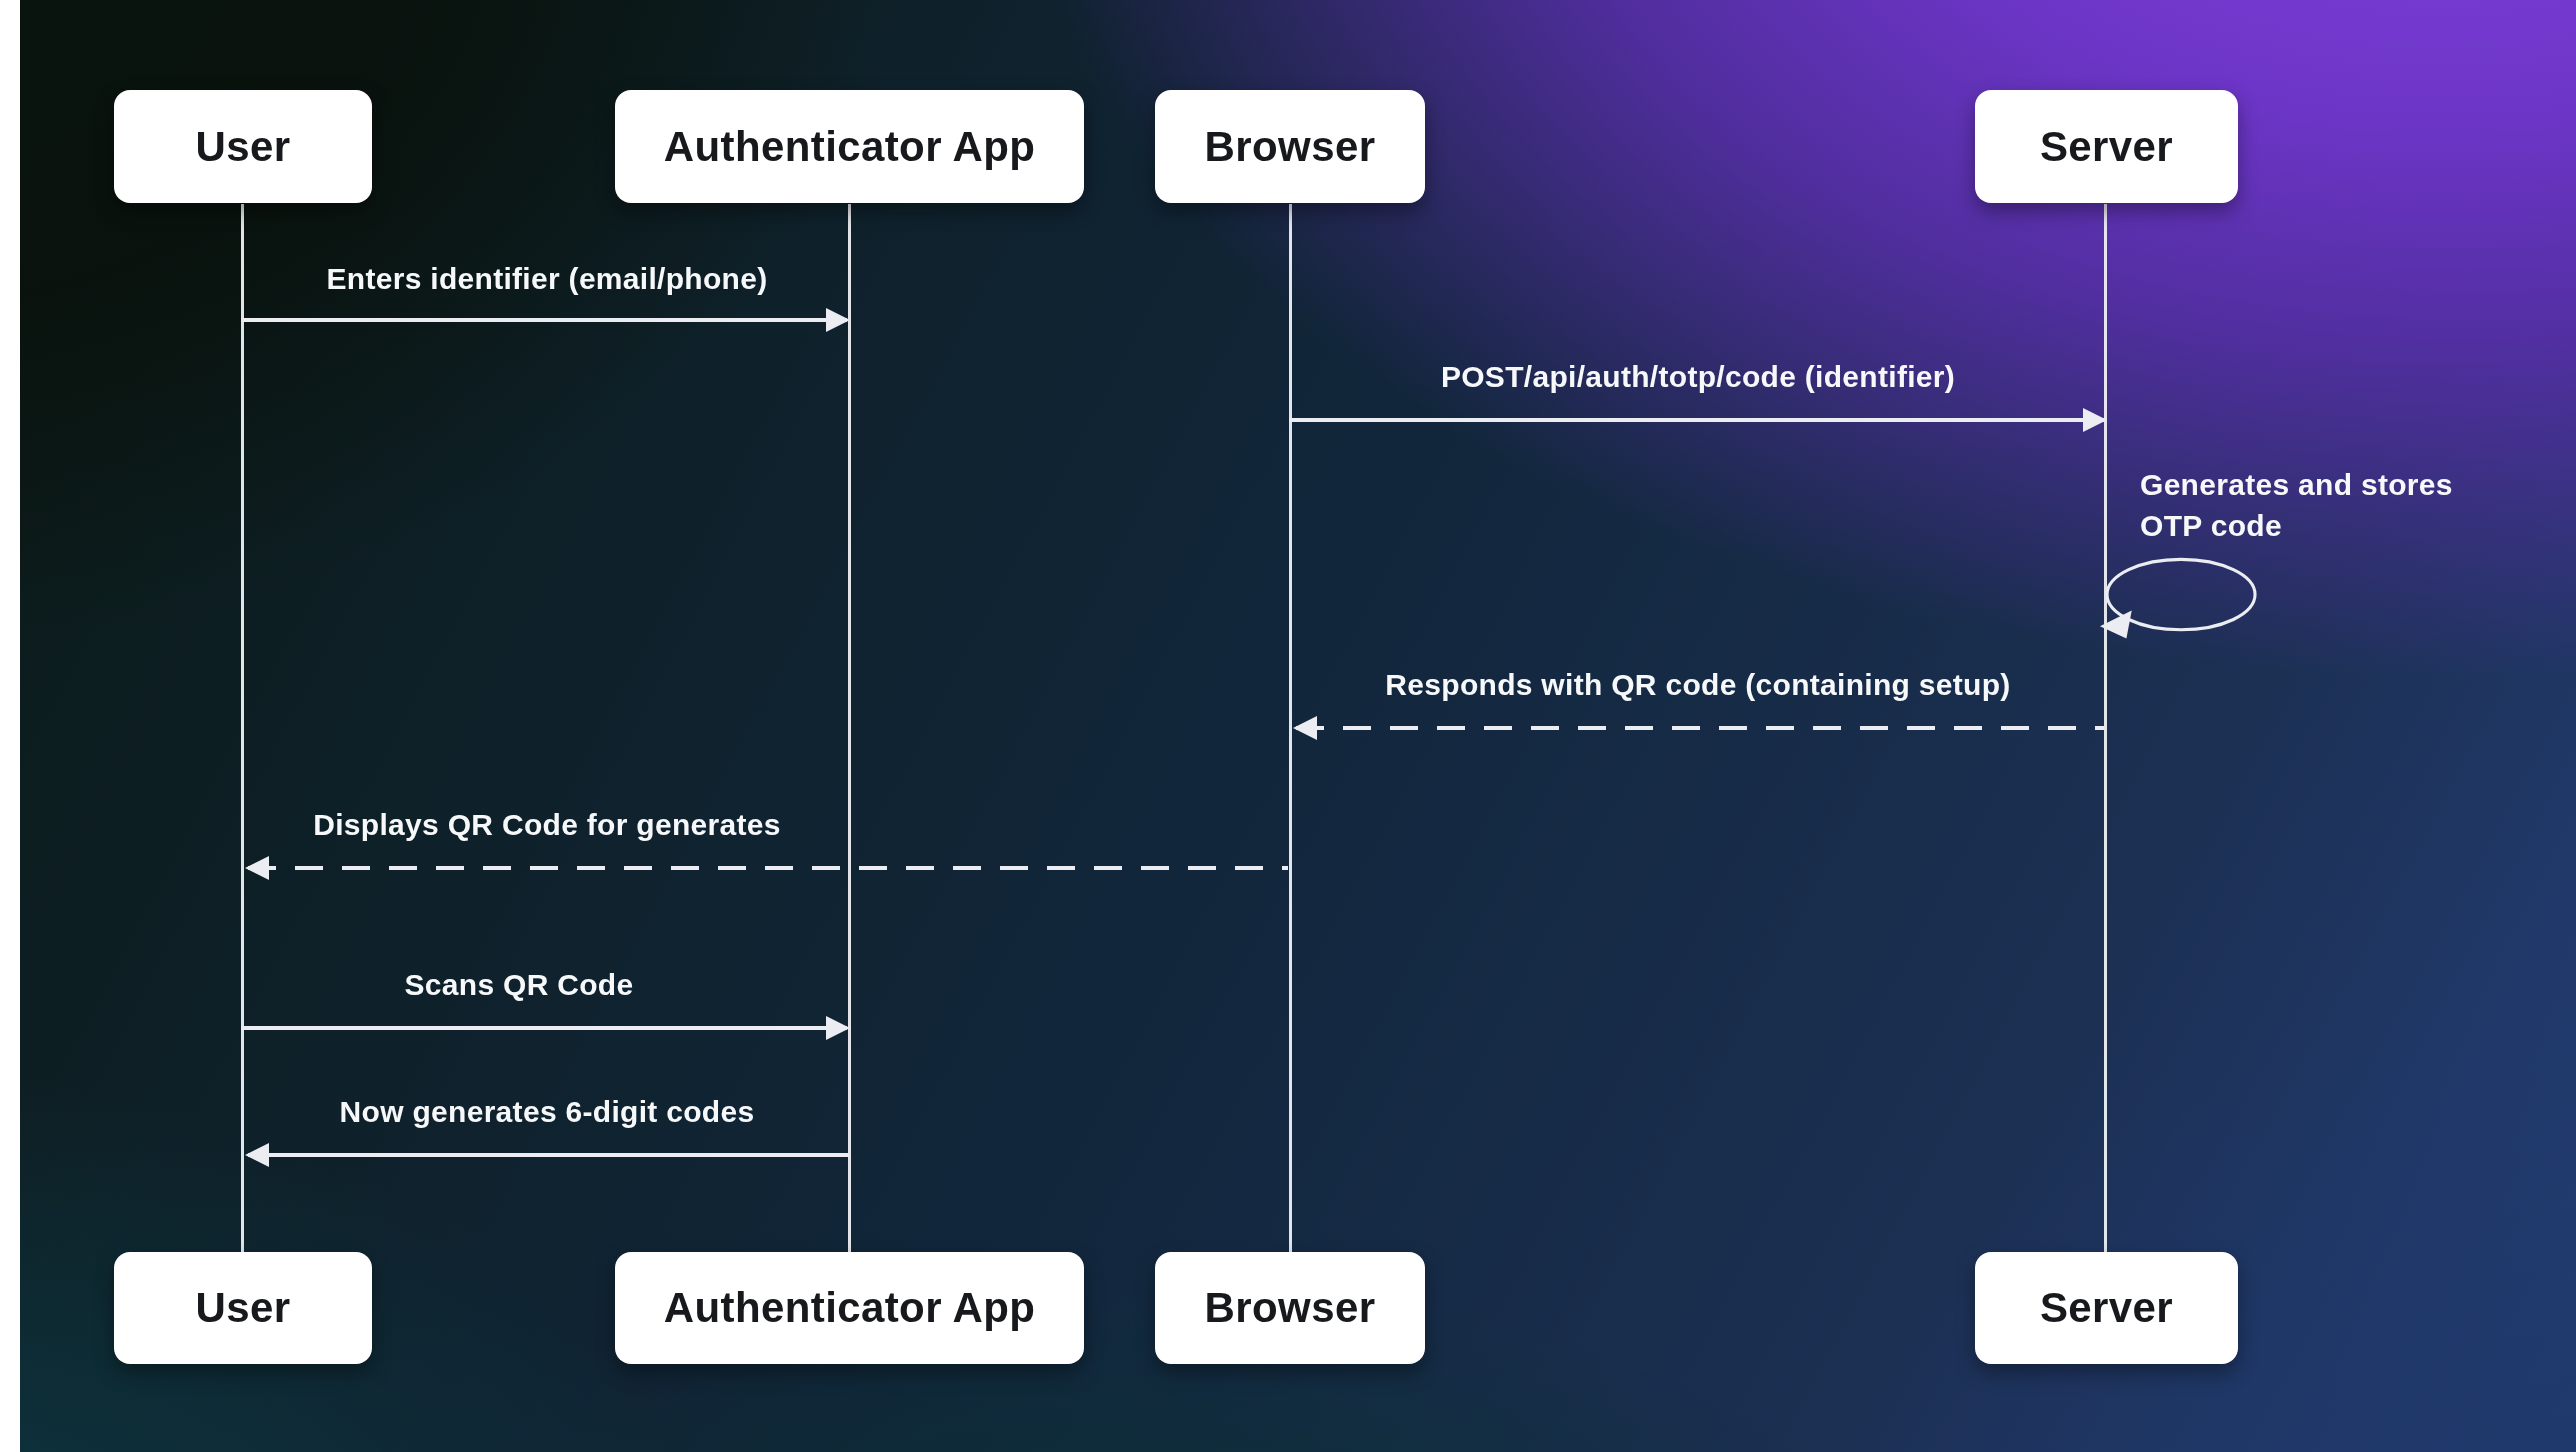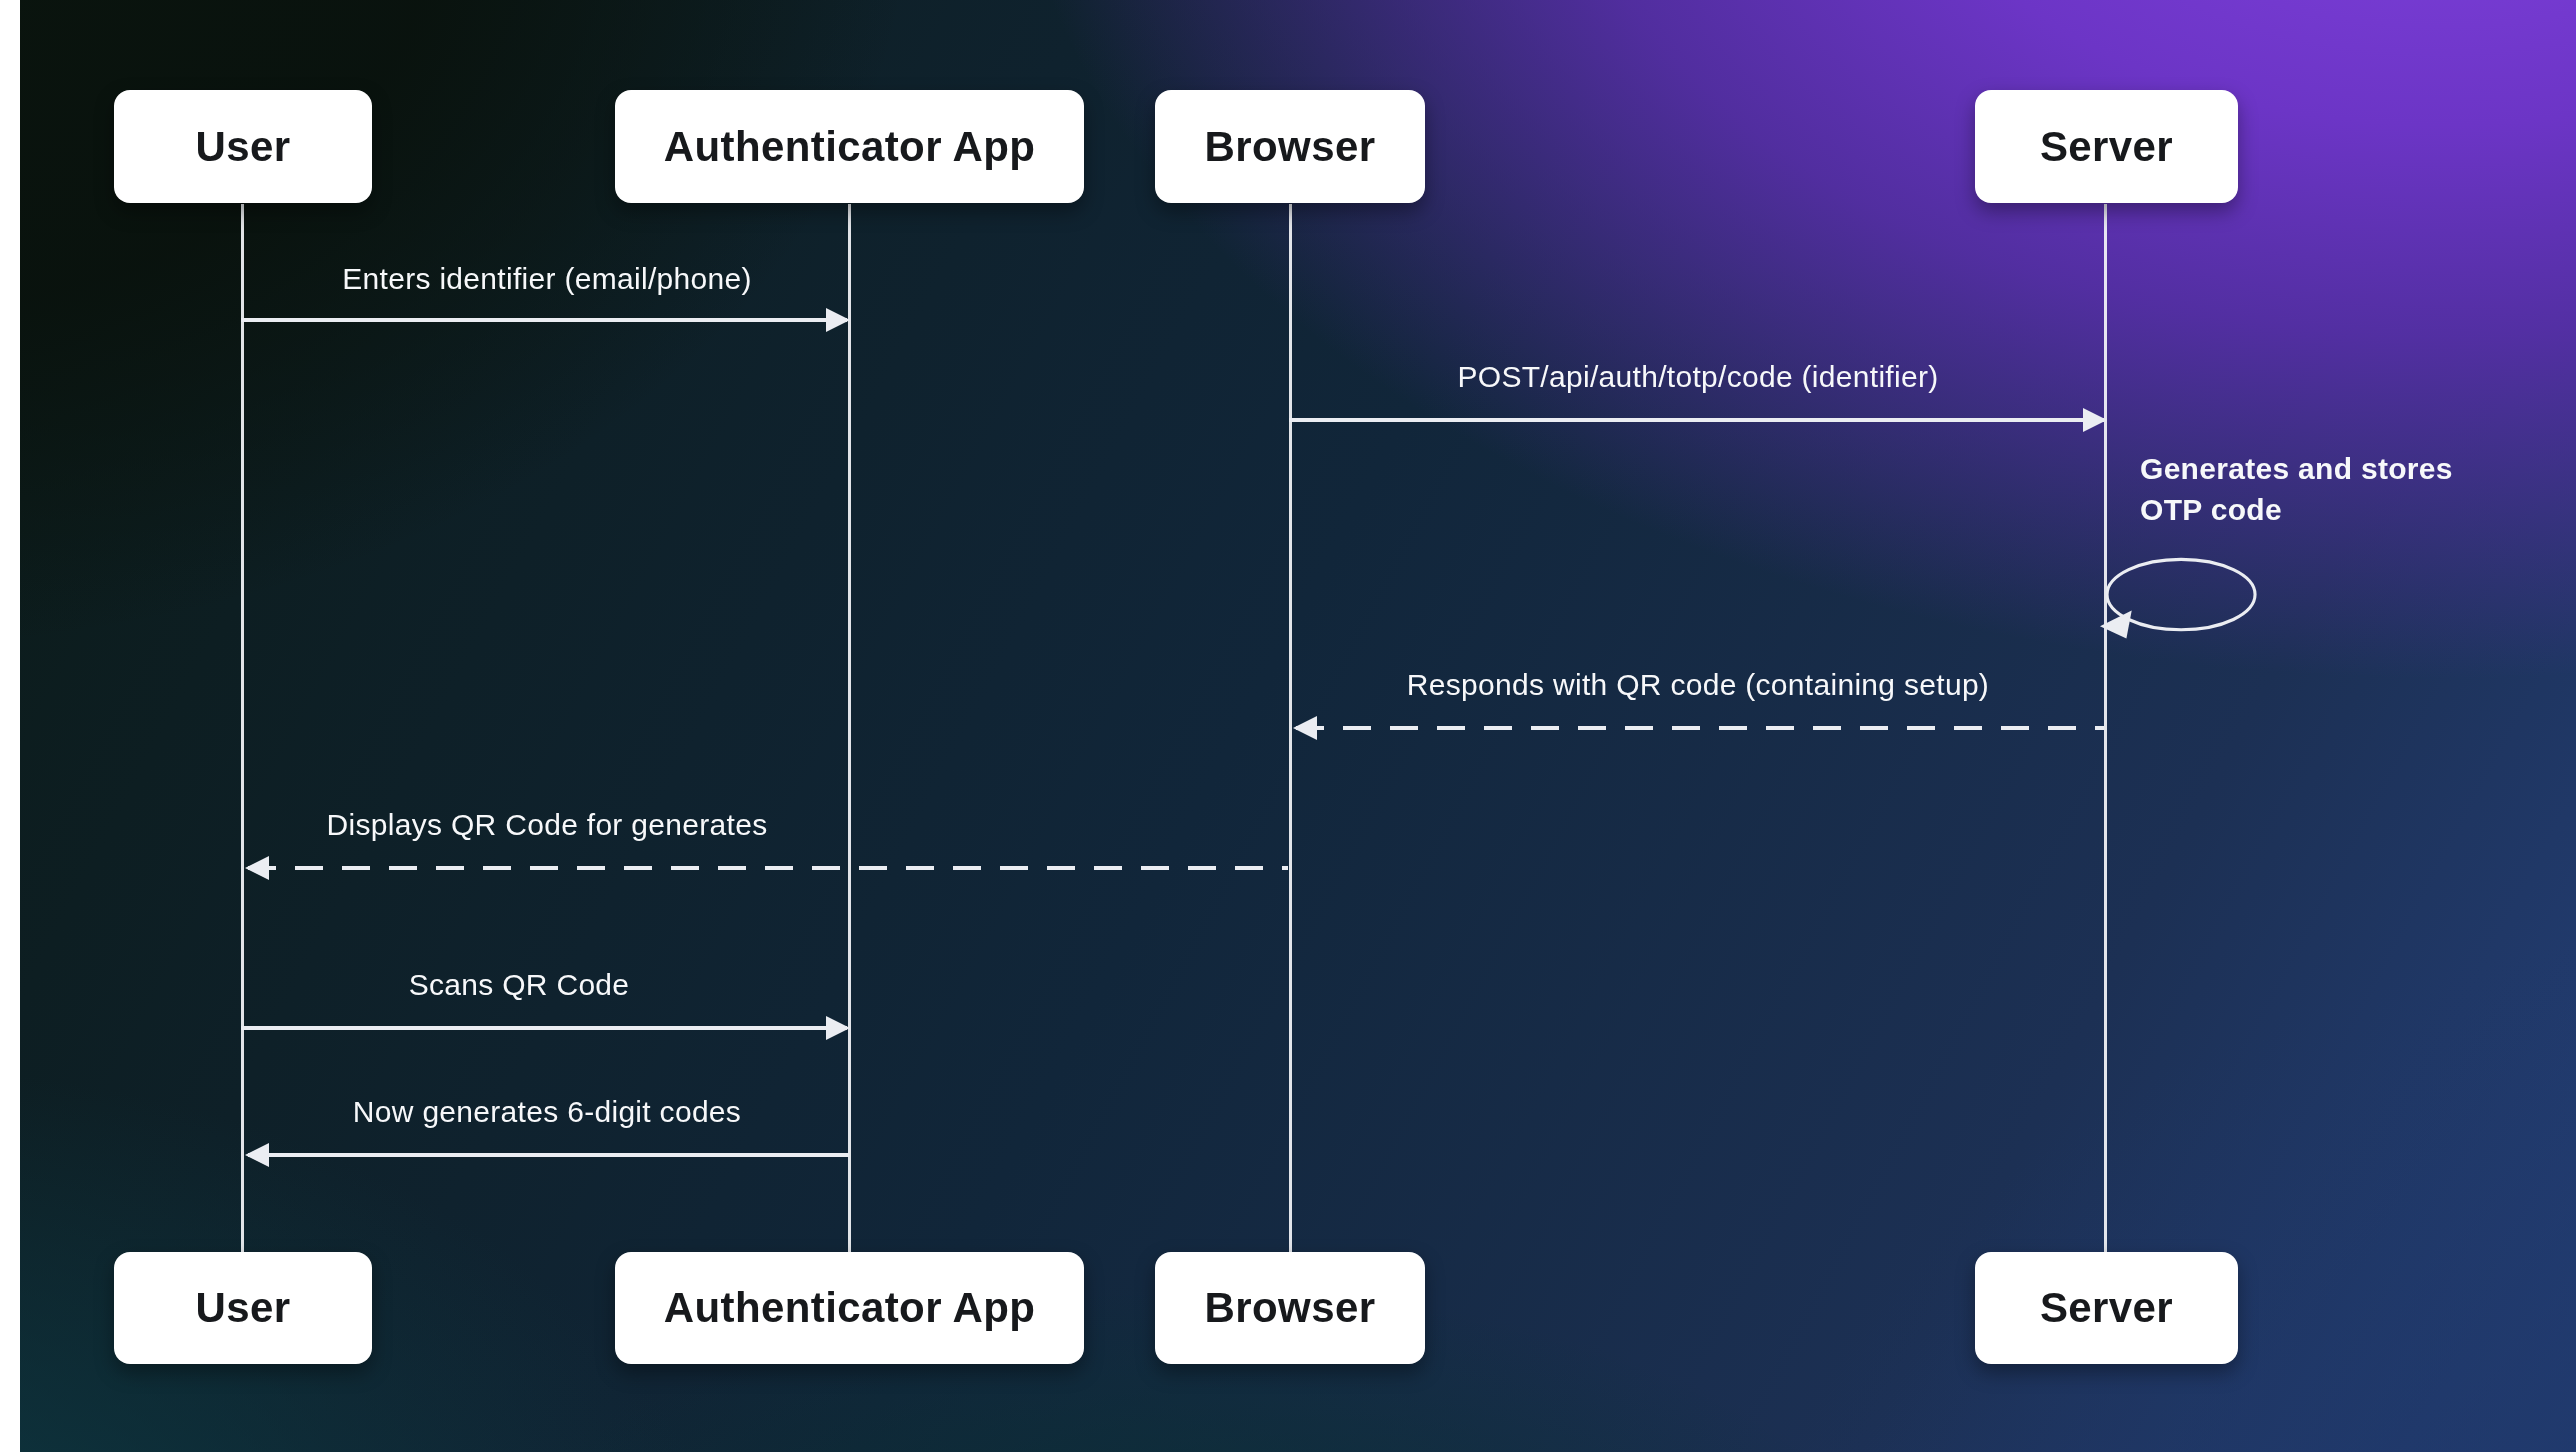--- a/index.html
+++ b/index.html
@@ -55,21 +55,21 @@
     border-top: 12.3px solid transparent;
     border-bottom: 12.3px solid transparent;
   }
   .arrow.right { right: -2.6px; border-left: 24.6px solid #ebedf2; }
   .arrow.left  { left: -2.6px;  border-right: 24.6px solid #ebedf2; }
 
   .msg-label {
     position: absolute;
     transform: translateX(-50%);
     white-space: nowrap;
-    font-size: 30px; font-weight: 400; color: #f7f8fa;
+    font-size: 30px; font-weight: 700; color: #f7f8fa;
     letter-spacing: 0.3px;
     text-align: right;
   }
   .note-label {
     position: absolute;
     font-size: 30px; font-weight: 700; color: #f7f8fa;
     line-height: 1.38; letter-spacing: 0.3px;
     width: 325px;
   }
   .self-loop { position: absolute; }
@@ -97,21 +97,21 @@
   <div class="msg-label" style="left:527px; top:262px;">Enters identifier (email/phone)</div>
   <div class="msg-line" style="left:221px; top:318px; width:606px;">
     <div class="arrow right"></div>
   </div>
 
   <div class="msg-label" style="left:1678px; top:360px;">POST/api/auth/totp/code (identifier)</div>
   <div class="msg-line" style="left:1269px; top:418px; width:815px;">
     <div class="arrow right"></div>
   </div>
 
-  <div class="note-label" style="left:2120px; top:448px;">Generates and stores OTP code</div>
+  <div class="note-label" style="left:2120px; top:464px;">Generates and stores OTP code</div>
   <svg class="self-loop" style="left:2080px; top:554px;" width="185" height="97" viewBox="0 0 210 110">
     <ellipse cx="92" cy="46" rx="84" ry="40" fill="none" stroke="#ebedf2" stroke-width="3.5"></ellipse>
     <polygon points="0,82 36,64 30,96" fill="#ebedf2"></polygon>
   </svg>
 
   <div class="msg-label" style="left:1678px; top:668px;">Responds with QR code (containing setup)</div>
   <div class="msg-line dashed" style="left:1276px; top:726px; width:808px;">
     <div class="arrow left"></div>
   </div>
 

